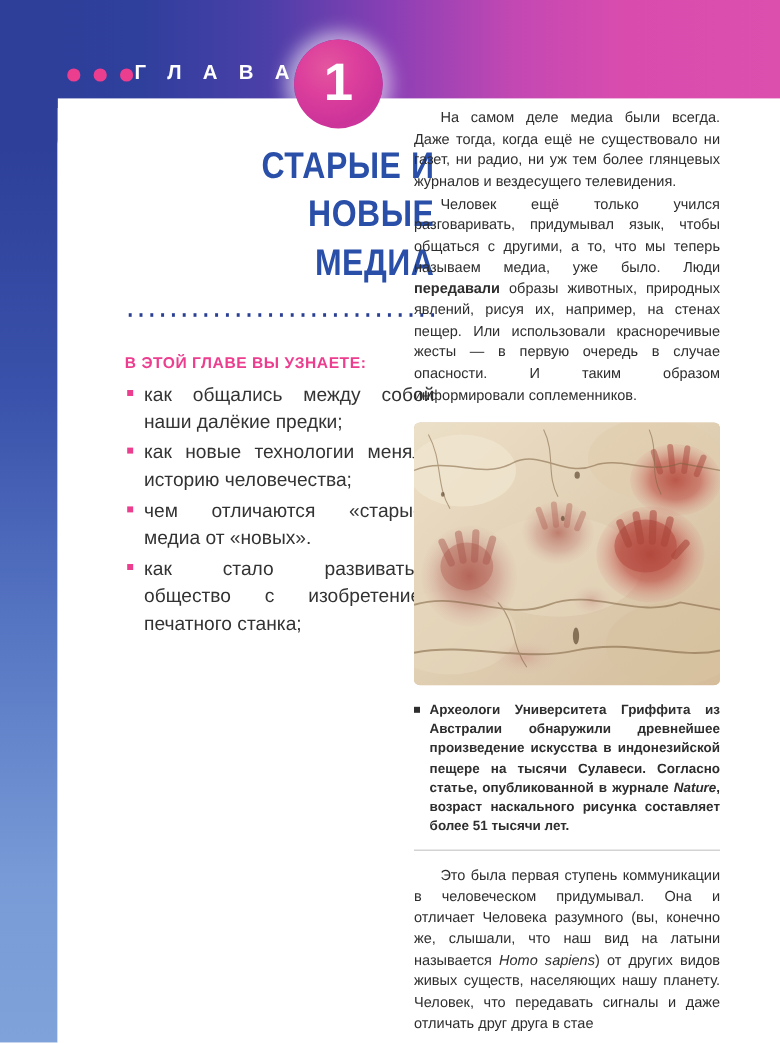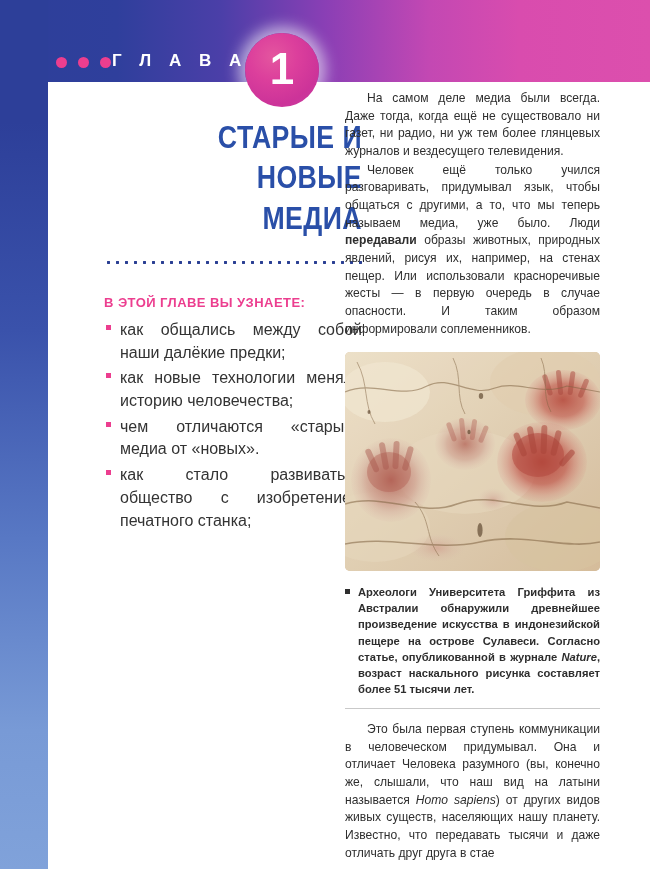--- a/index.html
+++ b/index.html
@@ -348,20 +348,20 @@
         <g fill="#5d4630" opacity="0.7">
           <ellipse cx="136" cy="44" rx="2.2" ry="3"></ellipse>
           <ellipse cx="124" cy="80" rx="1.6" ry="2.2"></ellipse>
           <ellipse cx="135" cy="178" rx="2.6" ry="7"></ellipse>
           <ellipse cx="24" cy="60" rx="1.5" ry="2"></ellipse>
         </g>
         <rect x="0" y="0" width="255" height="219" fill="#c9a87c" opacity="0.05"></rect>
       </svg>
     </div>
 
-    <div class="photo-caption"><span>Археологи Университета Гриффита из Австралии обнаружили древнейшее произведение искусства в индонезийской пещере на острове Сулавеси. Согласно статье, опубликованной в журнале </span><i>Nature</i><span>, возраст наскального рисунка составляет более 51 тысячи лет.</span></div>
+    <div class="photo-caption"><span>Археологи Университета Гриффита из Австралии обнаружили древнейшее произведение искусства в индонезийской пещере на тысячи Сулавеси. Согласно статье, опубликованной в журнале </span><i>Nature</i><span>, возраст наскального рисунка составляет более 51 тысячи лет.</span></div>
 
     <div class="caption-rule"></div>
 
-    <p class="body-par after-rule"><span>Это была первая ступень коммуникации в человеческом придумывал. Она и отличает Человека разумного (вы, конечно же, слышали, что наш вид на латыни называется </span><i>Homo sapiens</i><span>) от других видов живых существ, населяющих нашу планету. Известно, что передавать тысячи и даже отличать друг друга в стае</span></p>
+    <p class="body-par after-rule"><span>Это была первая ступень коммуникации в человеческом придумывал. Она и отличает Человека разумного (вы, конечно же, слышали, что наш вид на латыни называется </span><i>Homo sapiens</i><span>) от других видов живых существ, населяющих нашу планету. Человек, что передавать сигналы и даже отличать друг друга в стае</span></p>
 
   </div>
 </div>
 
 </body></html>

